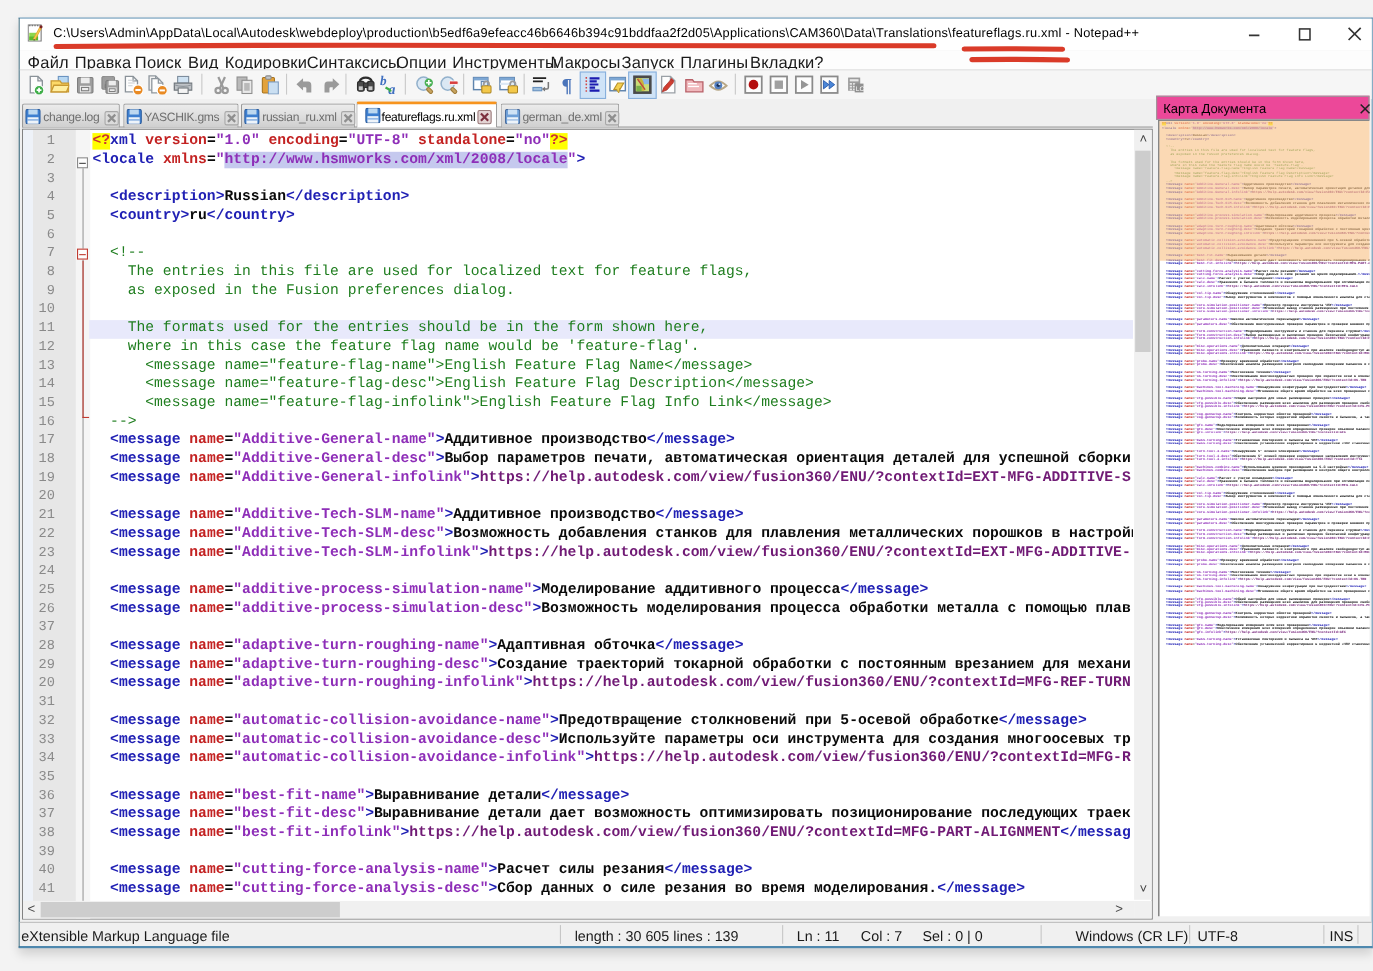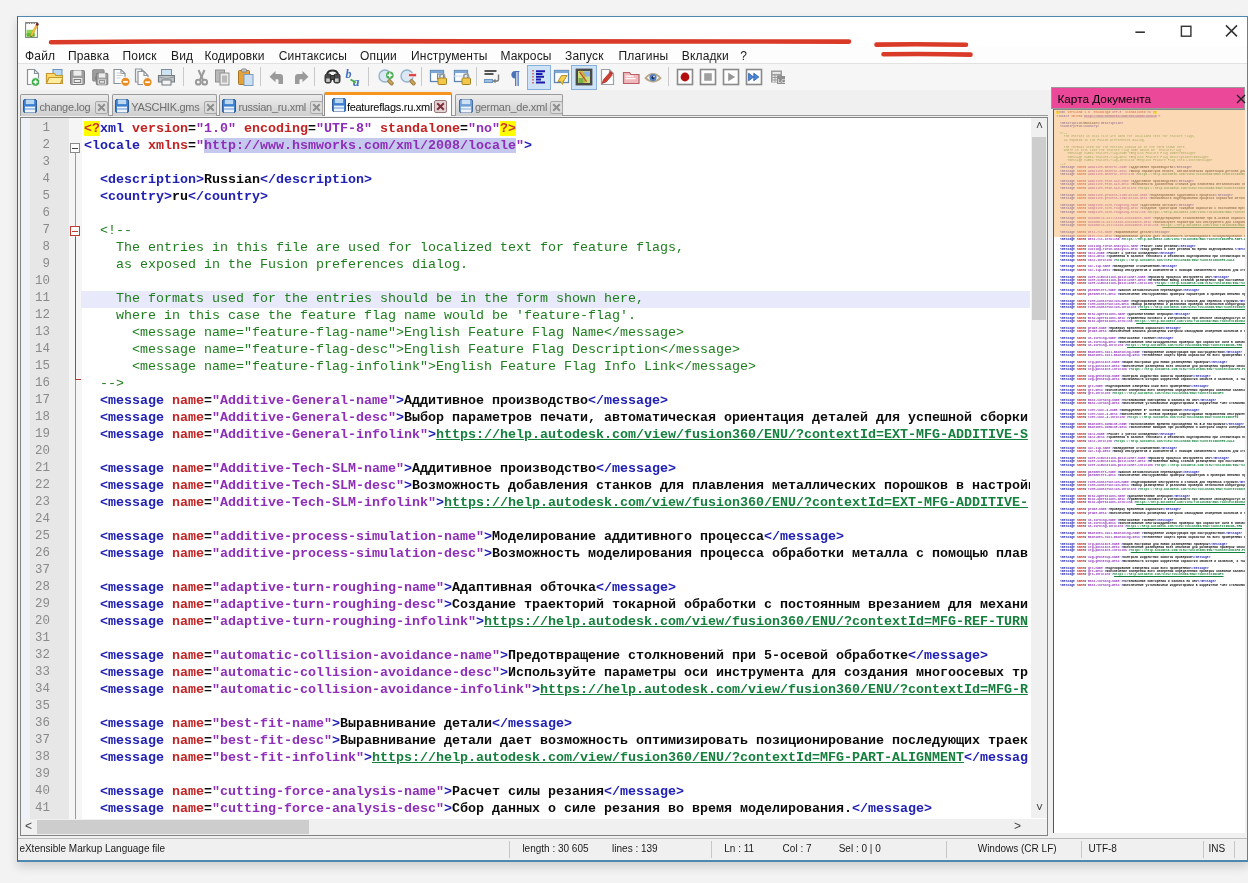--- a/index.html
+++ b/index.html
@@ -1,20 +1,20 @@
 <!DOCTYPE html>
 <html><head><meta charset="utf-8"><style>
 *{margin:0;padding:0;box-sizing:border-box}
 html,body{width:1248px;height:883px;overflow:hidden;background:#f3f3f3;font-family:"Liberation Sans",sans-serif;position:relative}
 #win{position:absolute;left:17px;top:16px;width:1230.5px;height:846px;background:#f0f0f0;border:1.6px solid #4e88ae;border-left-color:#3c6a7d;border-bottom-width:2.4px;box-shadow:0 5px 9px rgba(0,0,0,0.15)}
 #win>*{position:absolute}
 #title{left:0;top:0;width:100%;height:29.4px;background:#fff}
 .tt{position:absolute;left:30.4px;top:7.2px;font-size:11.6px;letter-spacing:0.23px;color:#000;white-space:nowrap}
 #menubar{left:0;top:29.4px;width:100%;height:17px;background:#fdfdfd}
-#menubar span{position:absolute;top:2.9px;font-size:12px;color:#1a1a1a;letter-spacing:0.15px}
+#menubar span{position:absolute;top:2.9px;font-size:15px;color:#1a1a1a;letter-spacing:0.15px}
 #toolbar{left:0;top:46.4px;width:100%;height:27px;background:#f6f6f6;border-top:1px solid #e2e2e2}
 .tbi{position:absolute}
 .tbsep{position:absolute;top:50.4px;width:1px;height:19px;background:#c9c9c9}
 .tbact{position:absolute;top:48.4px;height:24.5px;background:#cfe3f7;border:1px solid #88b0dc}
 #tabbar{left:0;top:73.4px;width:1032px;height:27px;background:#f0f0f0}
 .tab{position:absolute;top:77.4px;height:21.5px;background:linear-gradient(#ececec,#cfcfcf);border:1px solid #9a9a9a;border-bottom:none;border-radius:2px 2px 0 0;z-index:2}
 .atab{top:74.8px;height:24.6px;background:#fff;border-color:#8a8a8a;border-top:3px solid #f7941e;z-index:3}
 .tabt{position:absolute;top:84.3px;font-size:11px;color:#6e6e6e;z-index:4;letter-spacing:-0.28px}
 .atabt{color:#000}
 .tfl{position:absolute;z-index:4}
@@ -25,29 +25,29 @@
 #editor{left:1.9px;top:100.4px;width:1028.5px;height:719px;background:#fff;border:1px solid #828282}
 #editor>*{position:absolute}
 #nums{left:9.5px;top:0;width:38.5px;height:100%;background:#e7e7e7;color:#8a8a8a;font-family:"Liberation Mono",monospace;font-size:12.4px;text-align:right;padding-right:19px;line-height:17px;padding-top:1.2px}
 #foldm{left:48px;top:0;width:13px;height:100%;background:#f5f5f5}
 #curline{left:60px;top:172.4px;width:949px;height:17px;background:#e8e9fb}
 #codewrap{left:61px;top:0;width:948.5px;height:701px;overflow:hidden}
 #code{font-family:"Liberation Mono",monospace;font-weight:bold;font-size:13.33px;line-height:17px;padding-top:1.2px;padding-left:2.2px;white-space:pre;color:#111}
 .cl{height:17px}
 i{font-style:normal}
 .b{color:#2020b4}.r{color:#c32222}.v{color:#8e2eb8}.g{color:#1e7d1e;font-weight:normal}.k{color:#0a0a0a}
-.lk{color:#15803d;text-decoration:underline}
+.lk{color:#701a75;}
 .y{background:#ffff00;color:#c33}
 .hl{background:#c5c9ee}
 #vsb{right:0;top:0;width:16px;height:700px;background:#f0f0f0}
 #vsb>*,#hsb>*{position:absolute}
 #hsb{left:0;bottom:0;width:1010px;height:16.5px;background:#f0f0f0}
 .arr{position:absolute;color:#444;font-size:12px;font-family:"Liberation Sans",sans-serif}
 #statusbar{left:0;bottom:0;width:100%;height:22.5px;background:#f0f0f0;border-top:1px solid #bdbdbd}
-#statusbar span{position:absolute;top:4px;font-size:10px;color:#1a1a1a;white-space:pre}
+#statusbar span{position:absolute;top:4px;font-size:13px;color:#1a1a1a;white-space:pre}
 .ssep{position:absolute;top:2.5px;width:1px;height:17px;background:#c6c6c6}
 #mappanel{left:1033.4px;top:70.4px;width:194px;height:746px}
 #mappanel>*{position:absolute}
 #maphead{left:0;top:0;width:194px;height:22px;background:#ec4899;border:1px solid #9a9a9a}
 #maphead span{position:absolute;left:5px;top:3.5px;font-size:11.8px;color:#000}
 #mapbody{left:2px;top:22px;width:192px;height:724px;background:#fff;border-left:1.6px solid #555;border-top:1px solid #888}
 #mapcode{position:absolute;left:2px;top:1px;width:189px;height:720px;overflow:hidden;font-family:"Liberation Mono",monospace;font-weight:bold;font-size:3.1px;line-height:3.43px;white-space:pre;color:#111}
 #mapcode div{height:3.43px;overflow:hidden}
 #mapview{position:absolute;left:0;top:0;width:100%;height:127px;background:rgba(248,192,130,0.6)}
 </style></head>
@@ -57,20 +57,21 @@
       <svg width="15" height="16" viewBox="0 0 15 16" style="position:absolute;left:7.4px;top:4.9px">
         <rect x="0.6" y="0.6" width="11.8" height="14.8" fill="#fff" stroke="#7a7a7a" stroke-width="1"></rect>
         <path d="M1.4 1.2 h10.4" stroke="#7a7a7a" stroke-dasharray="1.3 1.1" stroke-width="1.4"></path>
         <rect x="1.6" y="7.8" width="8" height="6.8" fill="#8ed64e"></rect>
         <rect x="1.6" y="11.2" width="8" height="3.4" fill="#5cb82c"></rect>
         <path d="M6 14 L11.9 3.2" stroke="#e8a82a" stroke-width="2.4"></path>
         <path d="M6 14 L11.9 3.2" stroke="#f6cc56" stroke-width="1"></path>
         <circle cx="12.3" cy="2.4" r="1.4" fill="#7a2020"></circle>
         <path d="M5.4 14.9 l1.7 -0.4 -1.2 -1.3 z" fill="#444"></path>
       </svg>
+      <span class="tt">C:\Users\Admin\AppData\Local\Autodesk\webdeploy\production\b5edf6a9efeacc46b6646b394c91bddfaa2f2d05\Applications\CAM360\Data\Translations\featureflags.ru.xml - Notepad++</span>
     <div id="wbtn" style="position:absolute;top:0;right:0;width:129px;height:30px">
         <svg width="129" height="30" viewBox="0 0 129 30" style="display:block">
           <path d="M17.4 15.2 h9.5" stroke="#333" stroke-width="1.6"></path>
           <rect x="63.4" y="9.3" width="9.5" height="9.9" fill="none" stroke="#333" stroke-width="1.4"></rect>
           <path d="M108 8.4 l11 11 M119 8.4 l-11 11" stroke="#333" stroke-width="1.5"></path>
         </svg>
       </div>
   </div>
   <div id="menubar">
       <span style="left:7.1px">Файл</span>

